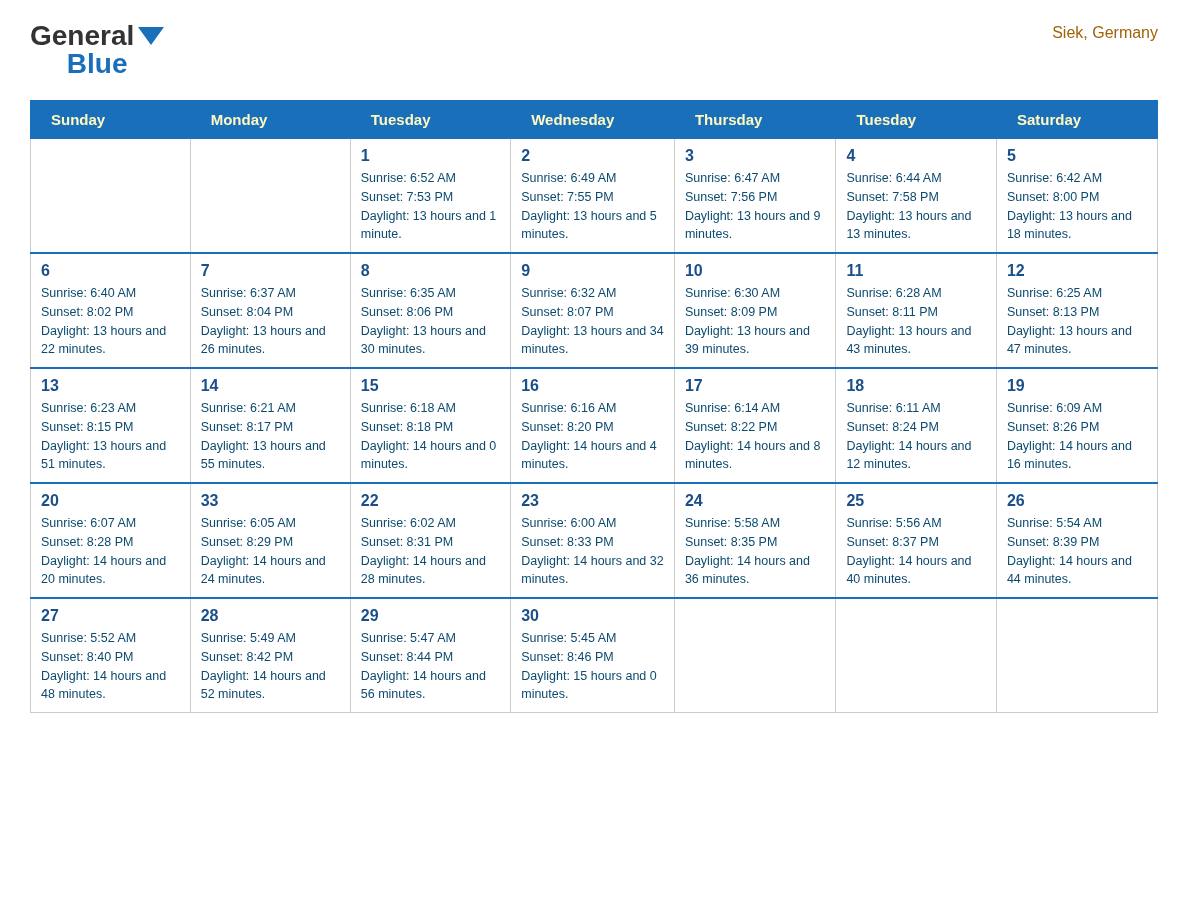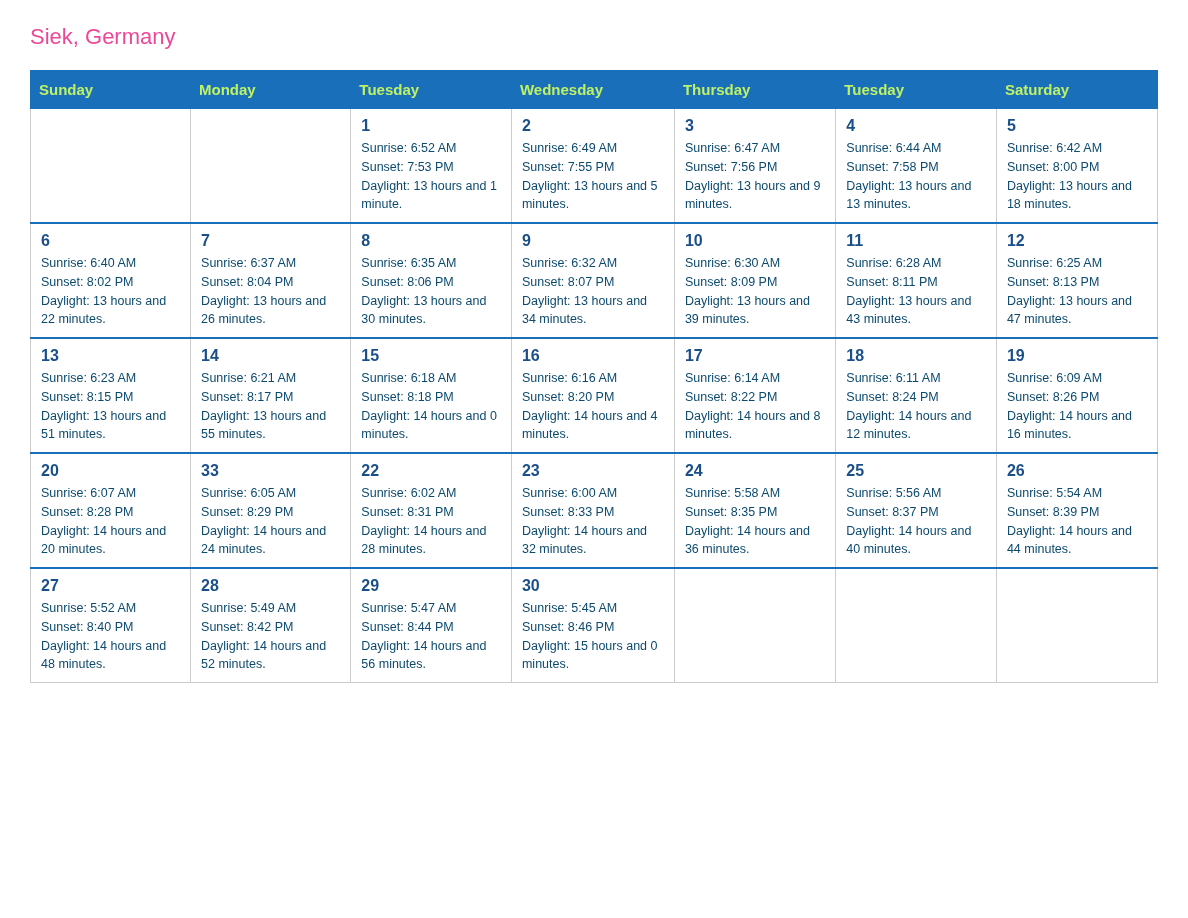--- a/index.html
+++ b/index.html
@@ -39,34 +39,34 @@
     .title-section {
       text-align: right;
     }
     .title-section h1 {
       font-size: 52px;
       font-weight: bold;
       color: #222;
       line-height: 1.1;
     }
     .title-section h2 {
-      font-size: 22px;
+      font-size: 16px;
       font-weight: normal;
-      color: #ec4899;
+      color: #a16207;
       margin-top: 4px;
     }
     .calendar {
       width: 100%;
       border-collapse: collapse;
       border: 1px solid #aaa;
     }
     .calendar thead tr th {
       background-color: #1a6fba;
-      color: #bef264;
-      padding: 10px 8px;
+      color: #fef9c3;
+      padding: 10px 20px;
       font-size: 15px;
       font-weight: bold;
       text-align: left;
       border: 1px solid #1a6fba;
     }
     .calendar tbody tr td {
       vertical-align: top;
       padding: 8px 10px;
       font-size: 13px;
       color: #222;
@@ -91,20 +91,31 @@
       line-height: 1.5;
     }
     .row-divider td {
       border-top: 2px solid #1a6fba !important;
     }
   </style>
 </head>
 <body>
 
 <div class="header">
+  <div class="logo">
+    <div class="logo-icon">
+      <div style="display:flex; align-items:baseline; gap:0px;">
+        <span class="logo-text-general">General</span>
+        <div style="display:flex; flex-direction:column; align-items:center; margin-left:4px;">
+          <div style="width:0;height:0;border-left:13px solid transparent;border-right:13px solid transparent;border-top:18px solid #1a6fba; margin-bottom:-2px;"></div>
+        </div>
+      </div>
+      <span class="logo-text-blue" style="margin-top:-4px; margin-left:0;">Blue</span>
+    </div>
+  </div>
   <div class="title-section">
     <h2>Siek, Germany</h2>
   </div>
 </div>
 
 <table class="calendar">
   <thead>
     <tr>
       <th>Sunday</th>
       <th>Monday</th>

